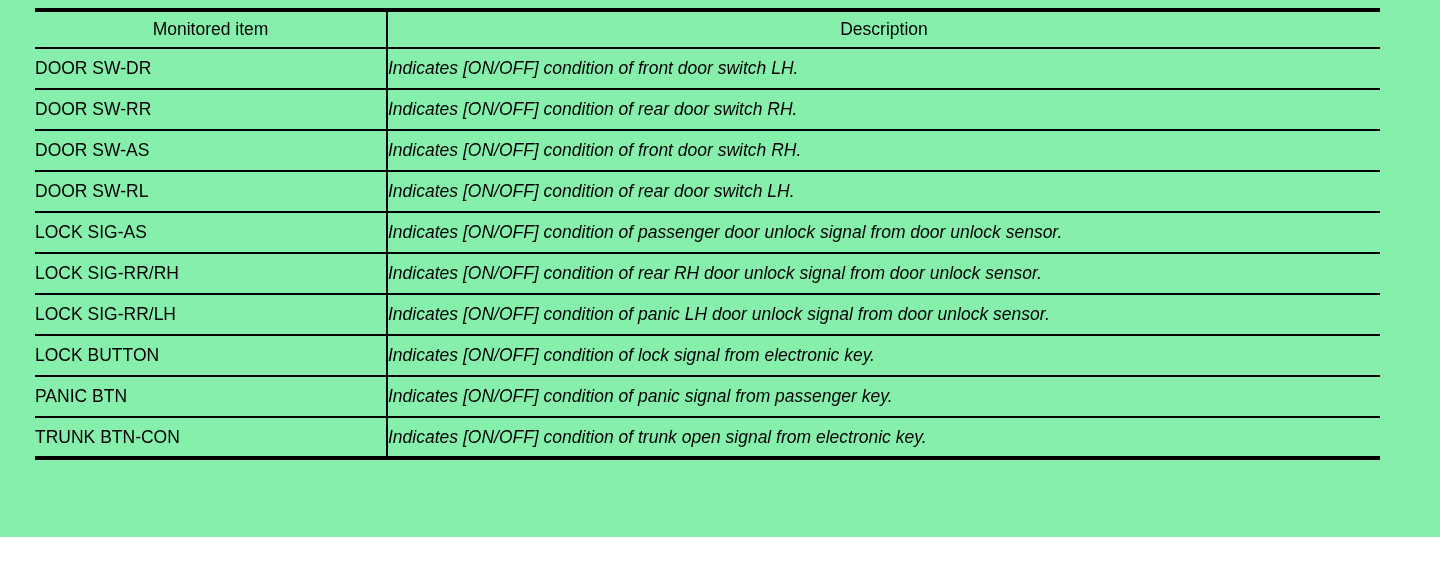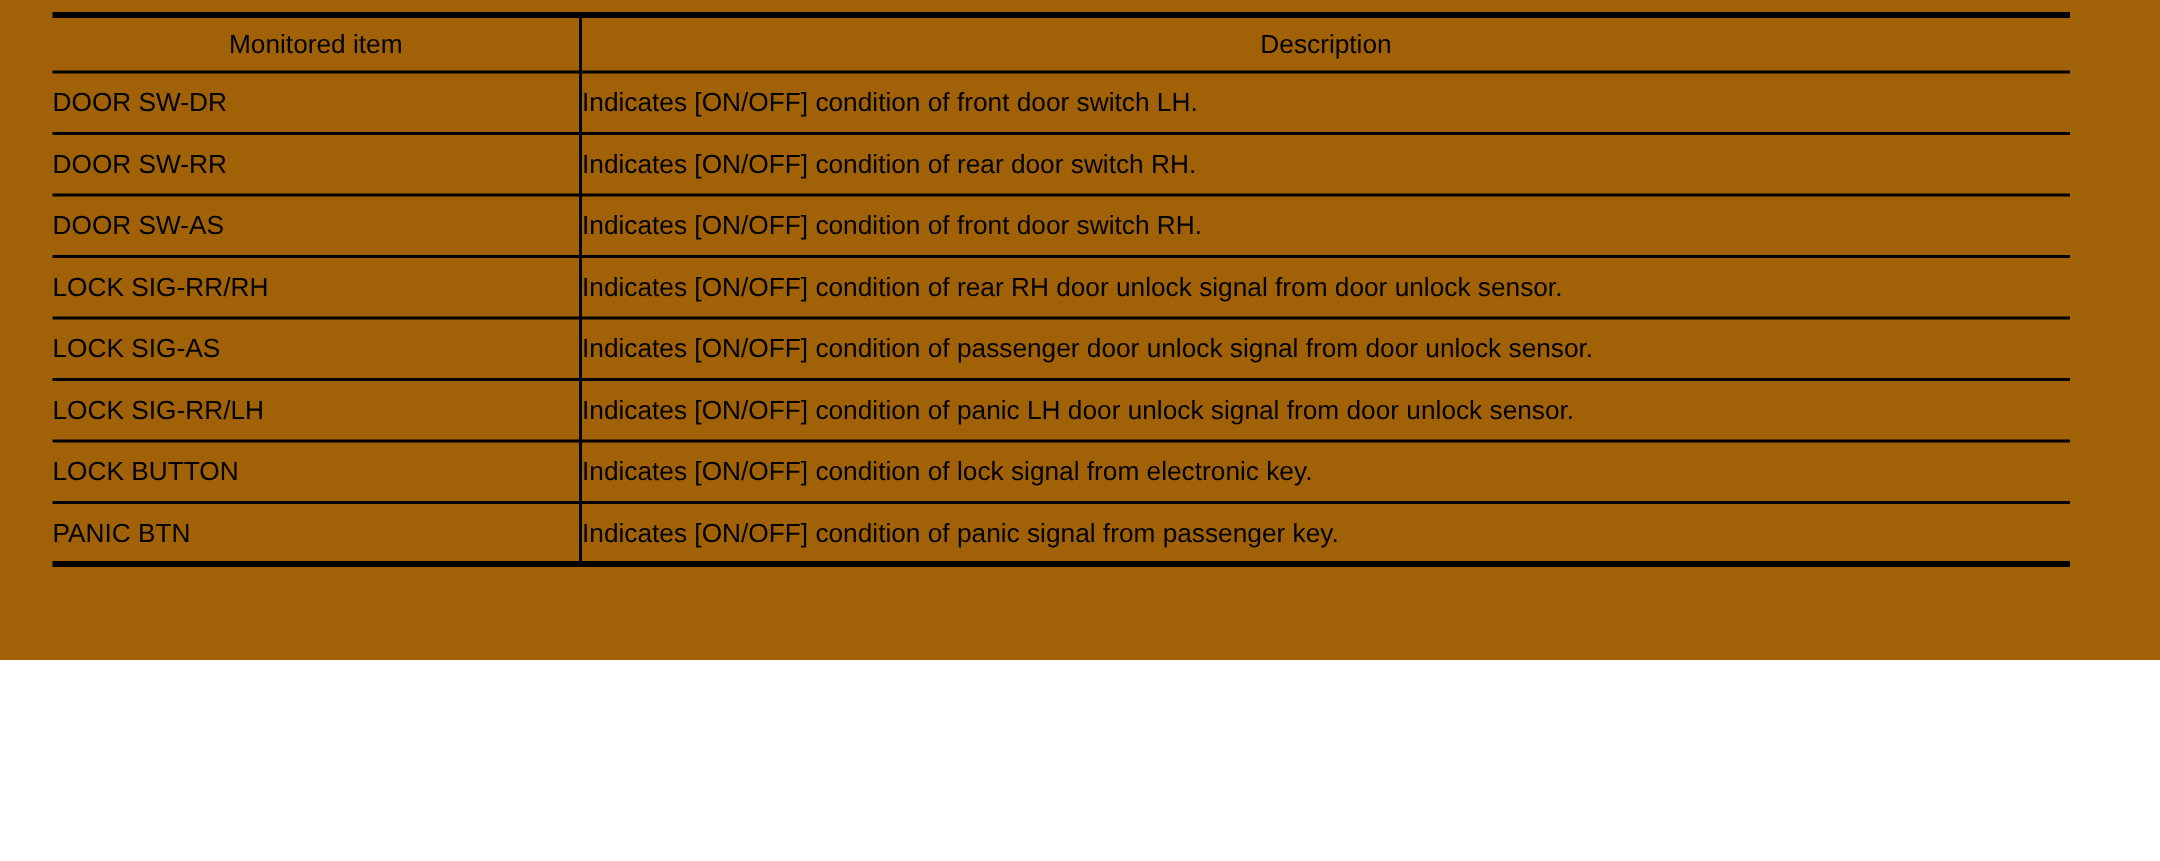--- a/index.html
+++ b/index.html
@@ -8,22 +8,22 @@
     padding: 0;
     width: 1440px;
     height: 574px;
     background: #ffffff;
     font-family: "Liberation Sans", sans-serif;
     color: #000000;
   }
   .page {
     position: relative;
     width: 1440px;
-    height: 440px;
-    background: #a16207;
+    height: 537px;
+    background: #86efac;
   }
   table.monitor-table {
     position: absolute;
     left: 35px;
     top: 8px;
     width: 1345px;
     border-collapse: collapse;
     table-layout: fixed;
     border-top: 4px solid #000000;
     border-bottom: 4px solid #000000;
@@ -50,20 +50,21 @@
   th.item-cell, th.desc-cell {
     text-align: center;
   }
   td.item-cell {
     text-align: left;
     padding-left: 14px;
   }
   td.desc-cell {
     text-align: left;
     padding-left: 16px;
+    font-style: italic;
   }
 </style>
 </head>
 <body>
 
 <div class="page">
   <table class="monitor-table">
     <colgroup>
       <col class="col-item">
       <col class="col-desc">
@@ -81,34 +82,42 @@
       </tr>
       <tr>
         <td class="item-cell">DOOR SW-RR</td>
         <td class="desc-cell">Indicates [ON/OFF] condition of rear door switch RH.</td>
       </tr>
       <tr>
         <td class="item-cell">DOOR SW-AS</td>
         <td class="desc-cell">Indicates [ON/OFF] condition of front door switch RH.</td>
       </tr>
       <tr>
-        <td class="item-cell">LOCK SIG-RR/RH</td>
-        <td class="desc-cell">Indicates [ON/OFF] condition of rear RH door unlock signal from door unlock sensor.</td>
+        <td class="item-cell">DOOR SW-RL</td>
+        <td class="desc-cell">Indicates [ON/OFF] condition of rear door switch LH.</td>
       </tr>
       <tr>
         <td class="item-cell">LOCK SIG-AS</td>
         <td class="desc-cell">Indicates [ON/OFF] condition of passenger door unlock signal from door unlock sensor.</td>
+      </tr>
+      <tr>
+        <td class="item-cell">LOCK SIG-RR/RH</td>
+        <td class="desc-cell">Indicates [ON/OFF] condition of rear RH door unlock signal from door unlock sensor.</td>
       </tr>
       <tr>
         <td class="item-cell">LOCK SIG-RR/LH</td>
         <td class="desc-cell">Indicates [ON/OFF] condition of panic LH door unlock signal from door unlock sensor.</td>
       </tr>
       <tr>
         <td class="item-cell">LOCK BUTTON</td>
         <td class="desc-cell">Indicates [ON/OFF] condition of lock signal from electronic key.</td>
       </tr>
       <tr>
         <td class="item-cell">PANIC BTN</td>
         <td class="desc-cell">Indicates [ON/OFF] condition of panic signal from passenger key.</td>
       </tr>
+      <tr>
+        <td class="item-cell">TRUNK BTN-CON</td>
+        <td class="desc-cell">Indicates [ON/OFF] condition of trunk open signal from electronic key.</td>
+      </tr>
     </tbody>
   </table>
 </div>
 
 </body></html>

